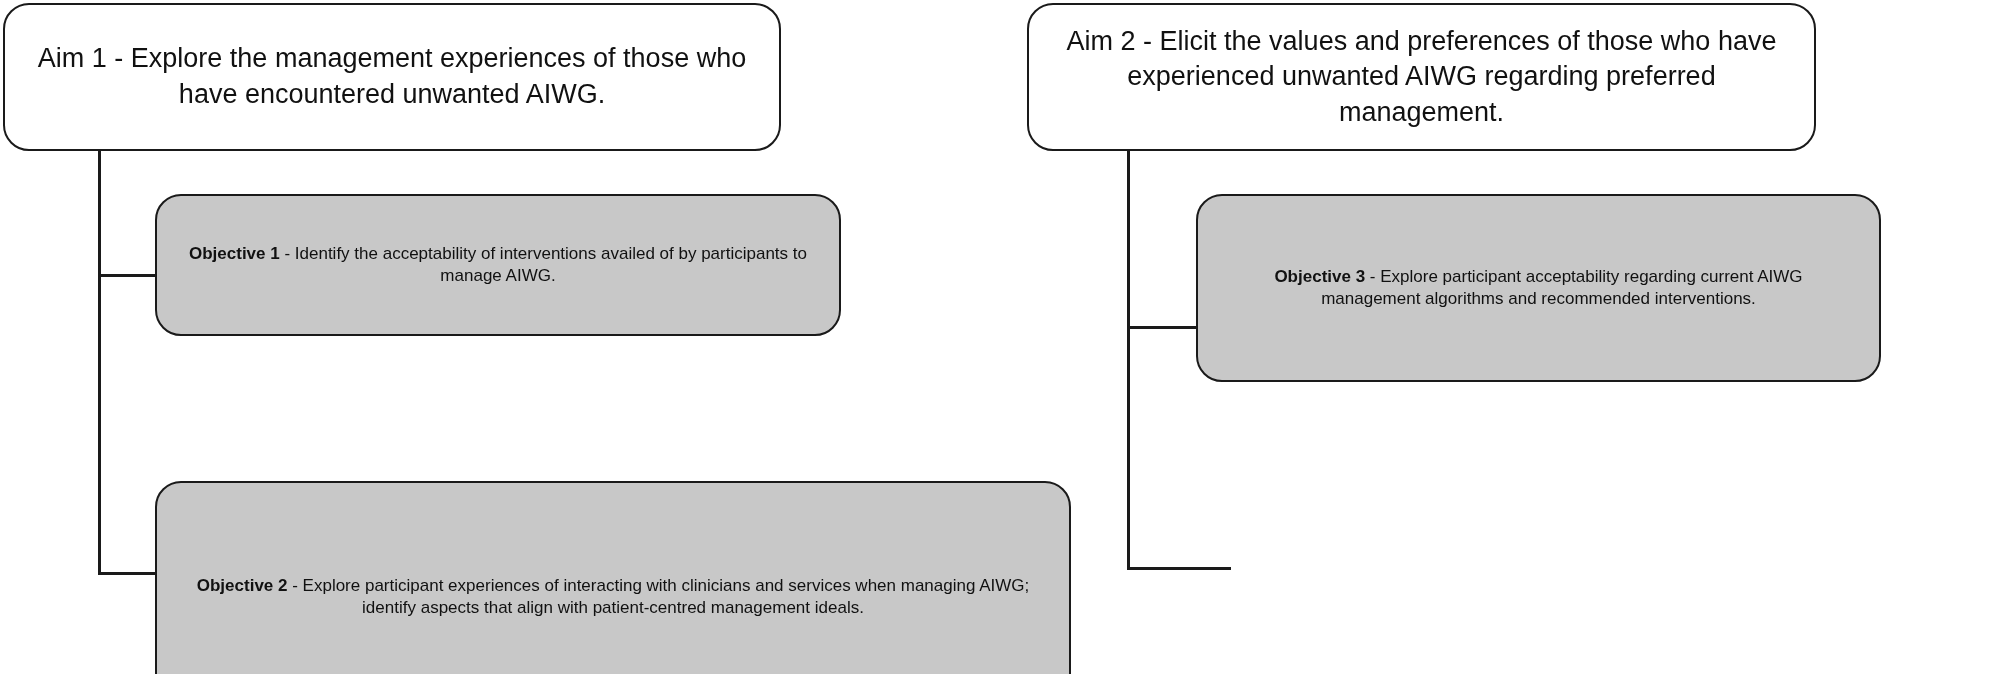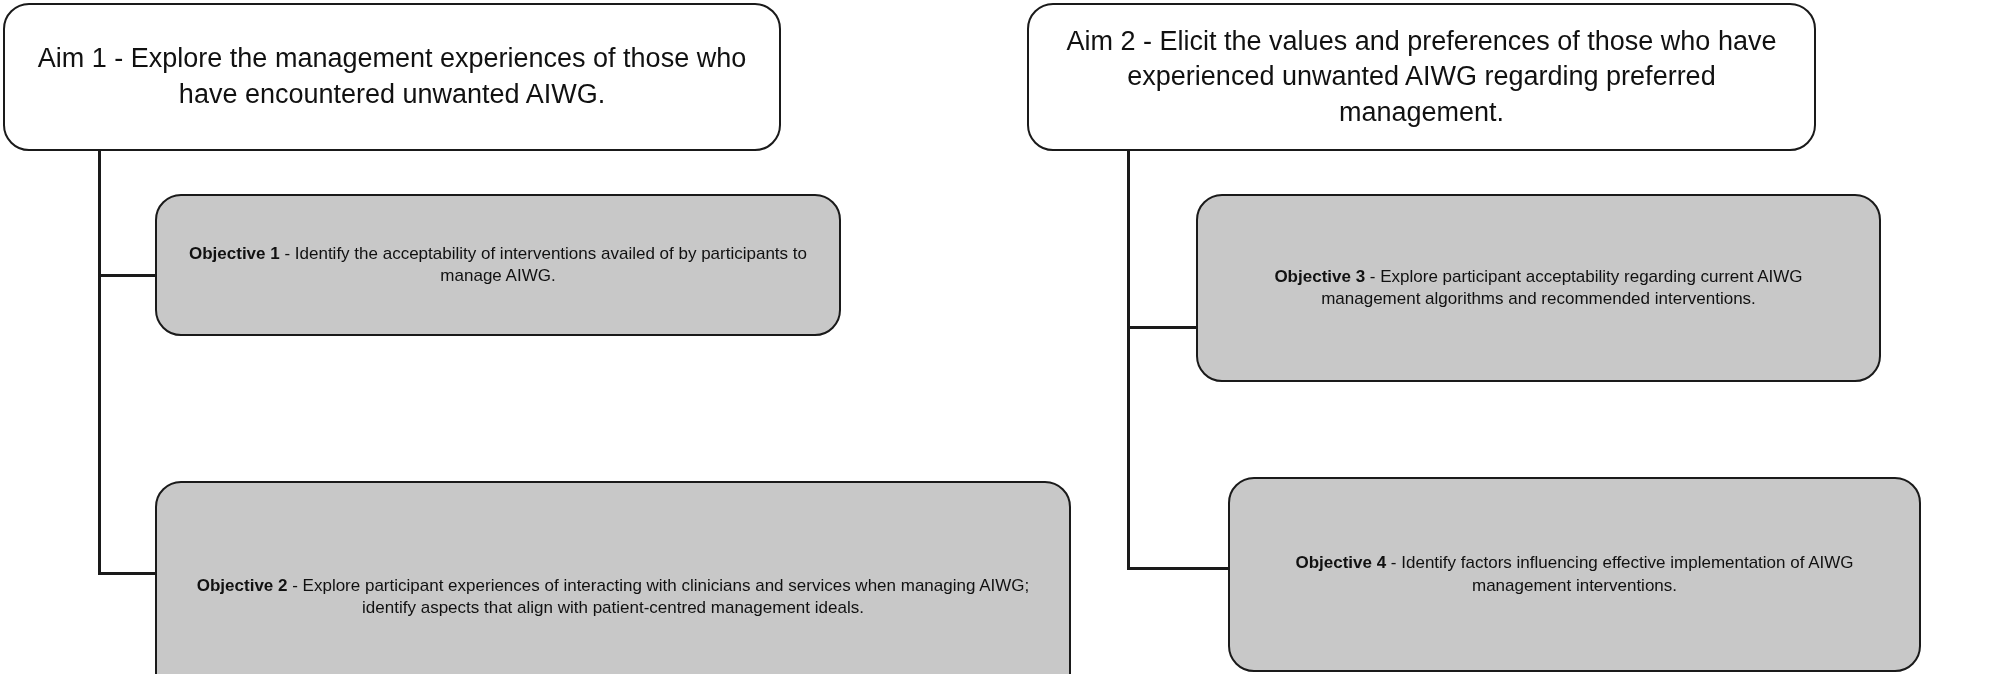--- a/index.html
+++ b/index.html
@@ -97,17 +97,14 @@
   </div>
 
   <div class="box obj-box" id="obj-2">
     <span class="txt"><span class="obj-label">Objective 2</span><span> - Explore participant experiences of interacting with clinicians and services when managing AIWG; identify aspects that align with patient-centred management ideals.</span></span>
   </div>
 
   <div class="box obj-box" id="obj-3">
     <span class="txt"><span class="obj-label">Objective 3</span><span> - Explore participant acceptability regarding current AIWG management algorithms and recommended interventions.</span></span>
   </div>
 
-  <div class="box obj-box" id="obj-4">
-    <span class="txt"><span class="obj-label">Objective 4</span><span> - Identify factors influencing effective implementation of AIWG management interventions.</span></span>
-  </div>
 
 </div>
 
 </body></html>

